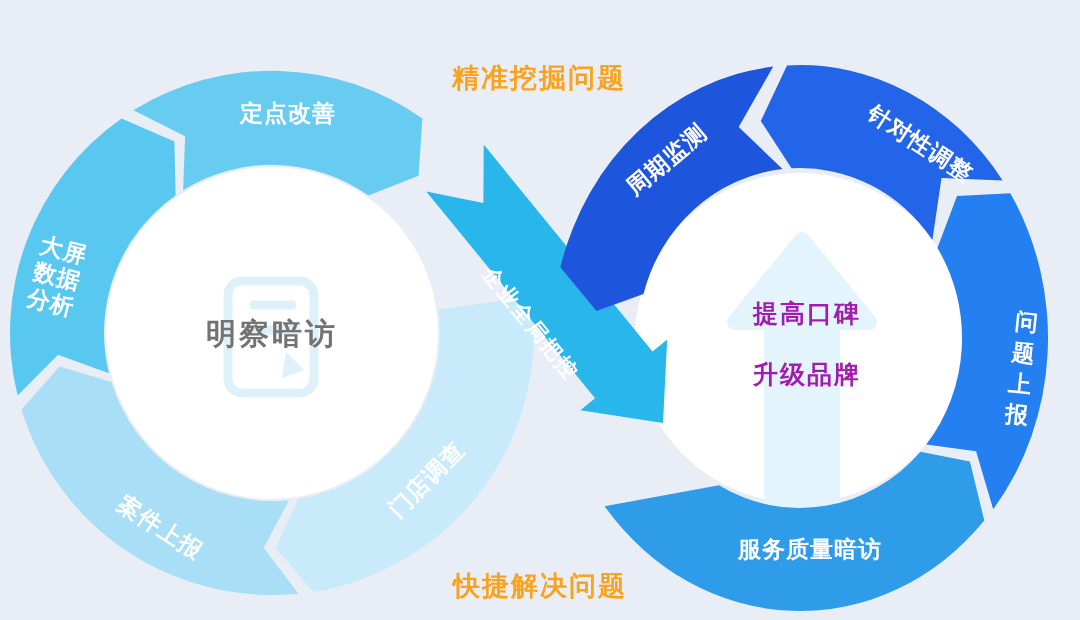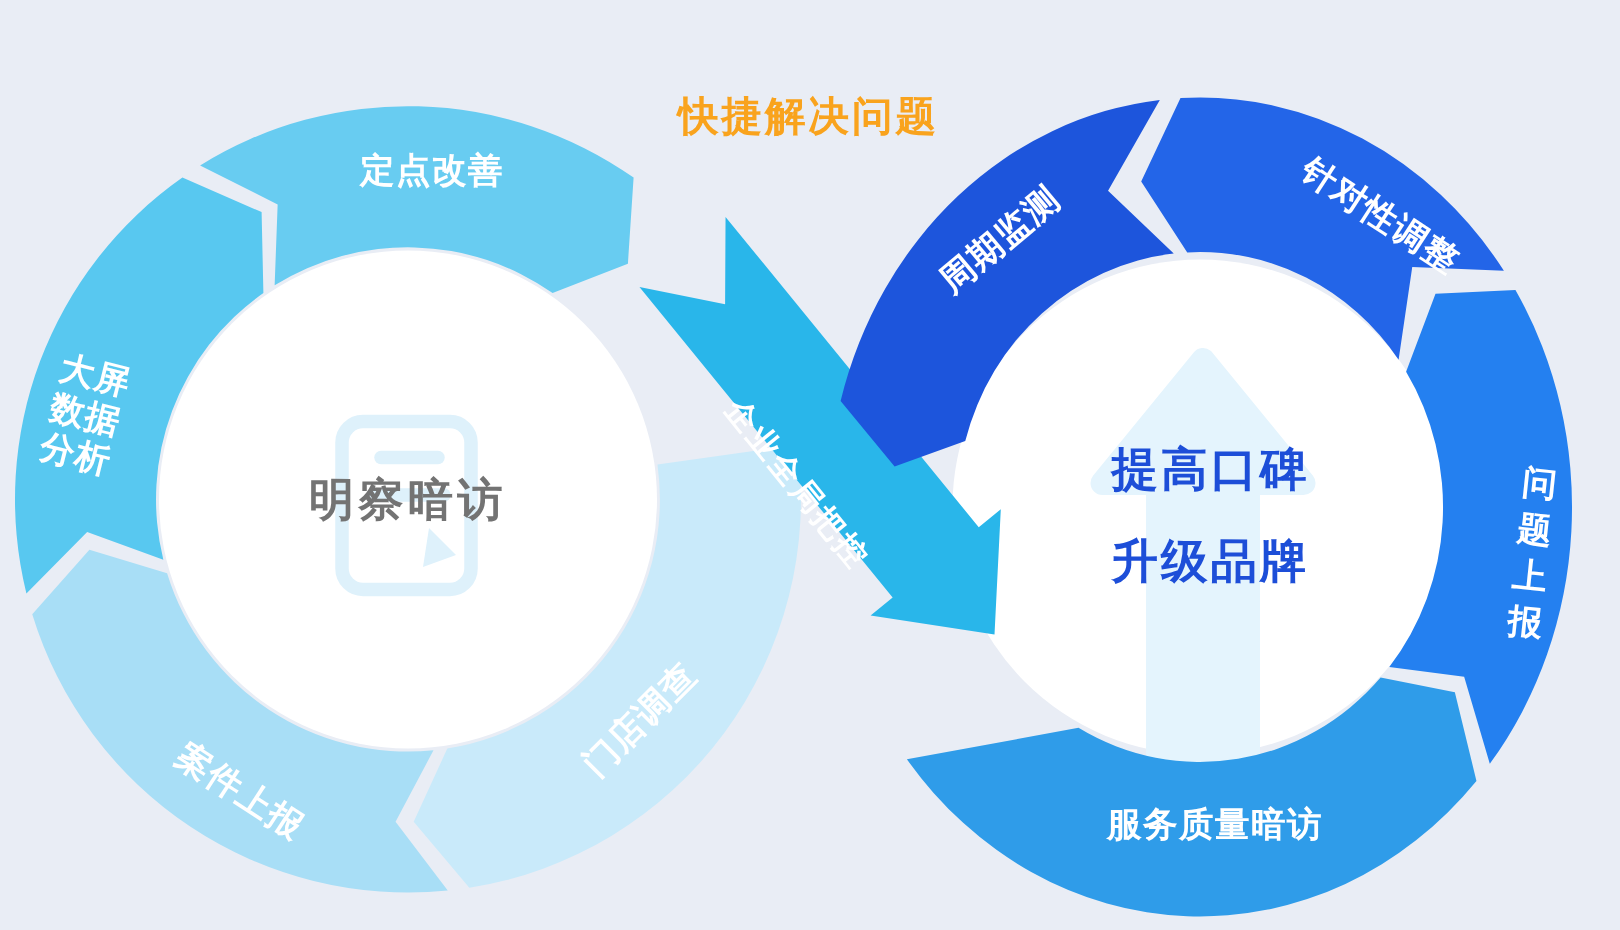--- a/index.html
+++ b/index.html
@@ -9,21 +9,21 @@
     font-family:"Liberation Sans","DejaVu Sans",sans-serif;
   }
   .stage svg{position:absolute;left:0;top:0;}
   .lbl{
     position:absolute;white-space:pre-line;text-align:center;
     color:#ffffff;font-weight:bold;line-height:1.2;
     transform:translate(-50%,-50%);
   }
   .lbl.seg{font-size:23px;letter-spacing:1px;}
   .lbl.center-main{color:#737373;font-size:30px;letter-spacing:3px;}
-  .lbl.center-sub{color:#1d4ed8;font-size:31px;letter-spacing:2px;}
+  .lbl.center-sub{color:#a21caf;font-size:25px;letter-spacing:2px;}
   .lbl.band-label{font-size:21px;letter-spacing:2px;}
   .lbl.annotation{color:#f9a31d;font-size:27px;letter-spacing:2px;}
   .lbl.v-stack{line-height:1.35;}
 </style>
 </head>
 <body>
 
 <div class="stage">
 
   <svg width="1080" height="620" viewBox="0 0 1080 620">
@@ -47,21 +47,22 @@
     <path d="M 802,240 L 869,322 L 832,322 L 832,552 L 772,552 L 772,322 L 735,322 Z" fill="#e4f4fd" stroke="#e4f4fd" stroke-width="16" stroke-linejoin="round"></path>
 
     <path d="M 483.7,144.6 L 652.5,351.5 L 667.2,339.5 L 663,423 L 580.4,410.3 L 595.1,398.3 L 426.3,191.4 L 483.4,202.9 Z" fill="#29b6ea"></path>
 
     <path d="M 773.2,66.6 A 248 273 0 0 0 560.4,267.3 L 596.4,311.0 L 643.5,294.0 A 162 170 0 0 1 782.5,169.0 L 738.7,127.1 Z" fill="#1d55dc"></path>
     <path d="M 1002.6,180.5 A 248 273 0 0 0 787.0,65.4 L 760.8,121.0 L 791.5,168.3 A 162 170 0 0 1 932.4,239.9 L 941.5,178.0 Z" fill="#2365e8"></path>
     <path d="M 993.2,509.2 A 248 273 0 0 0 1010.3,193.3 L 957.0,195.9 L 937.4,247.9 A 162 170 0 0 1 926.2,444.6 L 976.1,451.2 Z" fill="#2480f0"></path>
     <path d="M 604.6,506.2 A 248 273 0 0 0 984.3,520.6 L 969.9,461.5 L 920.4,451.7 A 162 170 0 0 1 719.0,485.2 Z" fill="#2f9ce9"></path>
   </svg>
 
-  <div class="lbl annotation" style="left:539px;top:78px;">快捷解决问题</div>
+  <div class="lbl annotation" style="left:539px;top:78px;">精准挖掘问题</div>
+  <div class="lbl annotation" style="left:540px;top:586px;">快捷解决问题</div>
 
   <div class="lbl seg" style="left:288px;top:114px;">定点改善</div>
   <div class="lbl seg" style="left:57px;top:277px;transform:translate(-50%,-50%) rotate(14deg);line-height:1.18;">大屏
 数据
 分析</div>
   <div class="lbl seg" style="left:160px;top:528px;transform:translate(-50%,-50%) rotate(33deg);">案件上报</div>
   <div class="lbl seg" style="left:427px;top:480px;transform:translate(-50%,-50%) rotate(-45deg);">门店调查</div>
   <div class="lbl center-main" style="left:272px;top:334px;">明察暗访</div>
 
   <div class="lbl band-label" style="left:531px;top:323px;transform:translate(-50%,-50%) rotate(51deg);">企业全局把控</div>

